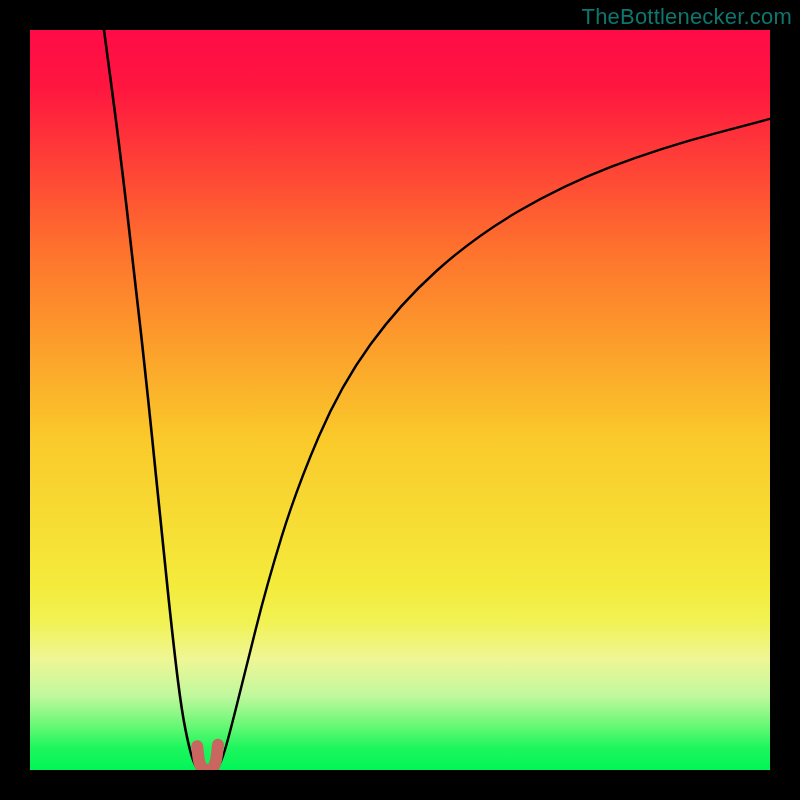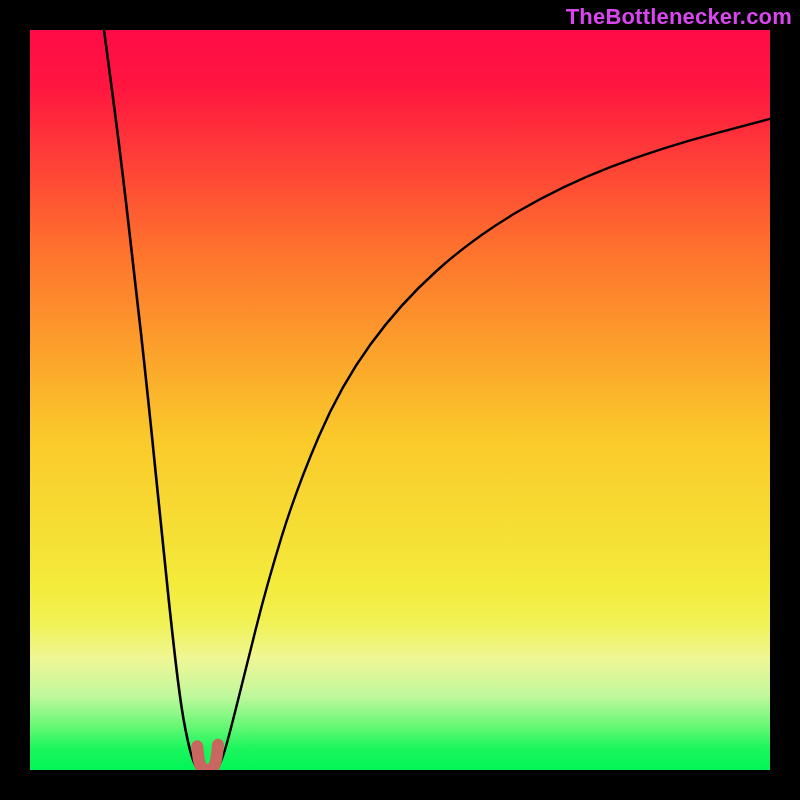--- a/index.html
+++ b/index.html
@@ -38,24 +38,24 @@
     position: absolute;
     left: 0;
     top: 0;
     width: 100%;
     height: 100%;
   }
   .attribution {
     position: absolute;
     top: 4px;
     right: 8px;
-    color: #d946ef;
+    color: #0f766e;
     font-size: 22px;
     letter-spacing: 0.2px;
-    font-weight: 700;
+    font-weight: 400;
     text-align: center;
   }
 </style>
 </head>
 <body>
 
 <div class="frame">
 
   <div class="attribution">TheBottlenecker.com</div>
 

